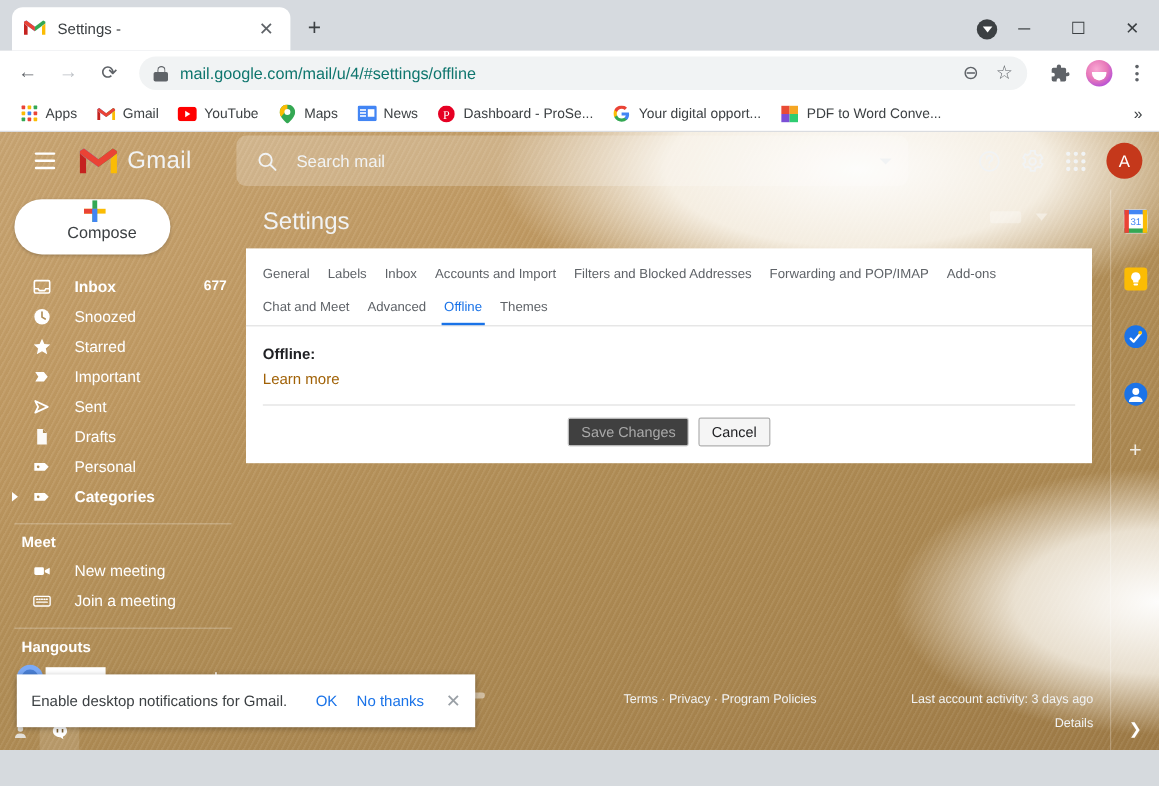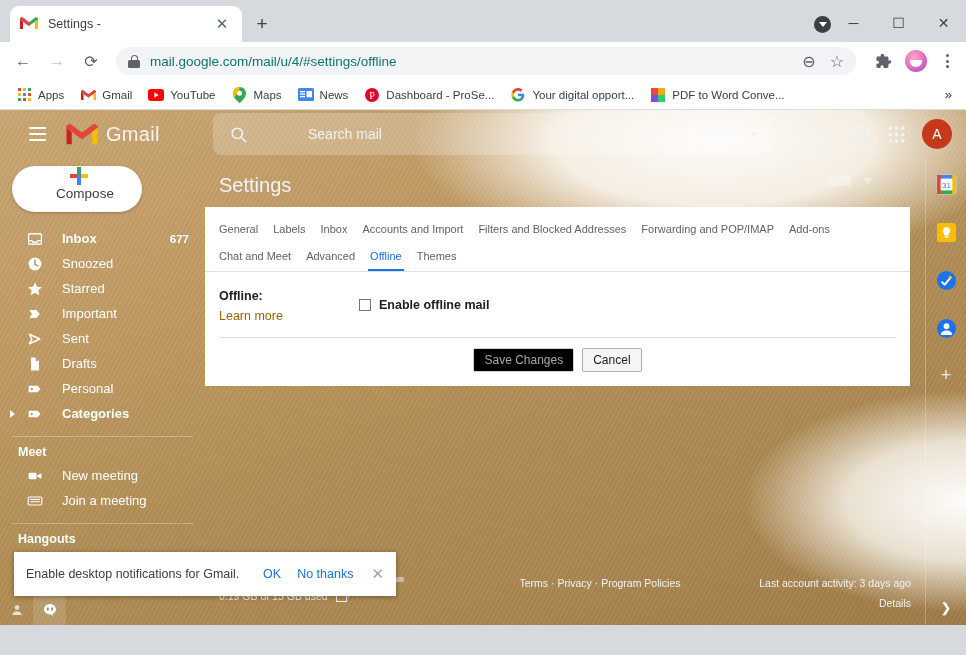--- a/index.html
+++ b/index.html
@@ -81,21 +81,21 @@
 
   
   .g-header { height:48px; display:flex; align-items:center; padding:0 6px; position:relative; z-index:4; }
   .ham { width:42px; height:42px; display:flex; flex-direction:column; justify-content:center;
          align-items:center; gap:4px; margin-left:10px; }
   .ham i { width:17px; height:1.8px; background:#ffffff; display:block; border-radius:1px; }
   .brand { display:flex; align-items:center; margin-left:8px; width:125px; }
   .brand-logo { width:32px; height:24px; position:relative; margin-right:8px; }
   .brand-txt { font-size:20px; color:#f1f3f4; letter-spacing:.3px; }
   .searchwrap { width:560px; height:42px; background:rgba(255,255,255,.22); border-radius:8px;
-                display:flex; align-items:center; padding:0 6px 0 14px; margin-left:22px;gap:45px; }
+                display:flex; align-items:center; padding:0 6px 0 14px; margin-left:6px; }
   .s-icon { width:22px; height:22px; color:#f1f3f4; display:flex; align-items:center; justify-content:center;
             margin-right:14px; }
   .s-placeholder { flex:1; font-size:14px; color:#f1f3f4; }
   .s-caret { width:26px; display:flex; align-items:center; justify-content:center; }
   .s-caret i { width:0;height:0;border-left:5px solid transparent;border-right:5px solid transparent;
                border-top:5px solid #f1f3f4; display:block; }
   .hdr-right { margin-left:auto; display:flex; align-items:center; padding-right:8px; }
   .hicon { width:36px; height:36px; display:flex; align-items:center; justify-content:center;
            color:#f1f3f4; }
   .acct { width:30px; height:30px; border-radius:50%; background:#c5381b; color:#fff;
@@ -156,21 +156,21 @@
   .setting-label .lab { font-size:12.5px; color:#202124; font-weight:bold; }
   .setting-label .link { font-size:12.5px; color:#a16207; display:block; margin-top:5px; }
   .cb-row { display:flex; align-items:center; }
   .cbox { width:12px; height:12px; border:1px solid #767676; background:#fff; margin-right:8px;
           flex:0 0 12px; }
   .cb-label { font-size:12.5px; color:#202124; font-weight:bold; }
   .divider { height:1px; background:#e0e0e0; margin:0 14px; }
   .btnrow { display:flex; justify-content:center; padding:10px 0 14px 0; gap:8px; }
   .btn { font-size:12px; padding:4px 10px; border:1px solid #b0b0b0; background:#f5f5f5;
          border-radius:2px; color:#202124; font-family:"Liberation Sans",sans-serif; }
-  .btn.disabled { color:#a9a9a9; border-color:#cfcfcf; background:#000000; }
+  .btn.disabled { color:#a9a9a9; border-color:#cfcfcf; background:#404040; }
 
   
   .g-footer { position:absolute; left:0; right:0; bottom:16px; padding:0 14px; font-size:10.5px;
               color:#f1f3f4; }
   .f-row { display:flex; align-items:flex-start; }
   .f-left { width:270px; }
   .bar { width:185px; height:5px; background:rgba(255,255,255,.45); border-radius:2px; position:relative; }
   .bar i { position:absolute; left:0; top:0; height:5px; width:3px; background:#e8eaed; border-radius:2px; }
   .f-storage { margin-top:8px; display:flex; align-items:center; }
   .ext-link { margin-left:8px; width:11px; height:11px; border:1.3px solid #f1f3f4; position:relative; }
@@ -183,21 +183,21 @@
   
   .rail { width:41px; flex:0 0 41px; position:relative; z-index:3;
           border-left:1px solid rgba(255,255,255,.25); padding-top:15px; }
   .rail-icon { width:22px; height:22px; margin:0 auto 26px auto; border-radius:3px;
                display:flex; align-items:center; justify-content:center; font-size:11px; }
   .rail-plus { text-align:center; color:#f0ece4; font-size:18px; margin-top:4px; }
   .rail-chev { position:absolute; bottom:10px; left:0; right:0; text-align:center;
                color:#ffffff; font-size:13px; }
 
   
-  .toast { position:absolute; left:14px; bottom:29px; width:382px; height:44px; background:#fff;
+  .toast { position:absolute; left:14px; bottom:19px; width:382px; height:44px; background:#fff;
            box-shadow:0 1px 5px rgba(0,0,0,.35); display:flex; align-items:center; padding:0 12px;
            z-index:10; }
   .toast-txt { font-size:12.5px; color:#3c4043; flex:1; }
   .toast-act { font-size:12.5px; color:#1a73e8; margin-left:16px; }
   .toast-x { margin-left:18px; color:#9aa0a6; font-size:15px; }
 </style>
 </head>
 <body>
 
 <div class="titlebar">
@@ -588,24 +588,20 @@
             <span class="stab">Themes</span>
           </div>
         </div>
 
         <div class="rowwrap">
           <div class="setting-row">
             <div class="setting-label">
               <span class="lab">Offline:</span>
               <a class="link">Learn more</a>
             </div>
-            <div class="cb-row">
-              <span class="cbox"></span>
-              <span class="cb-label">Enable offline mail</span>
-            </div>
           </div>
         </div>
 
         <div class="divider"></div>
 
         <div class="btnrow">
           <button class="btn disabled">Save Changes</button>
           <button class="btn">Cancel</button>
         </div>
       </div>

